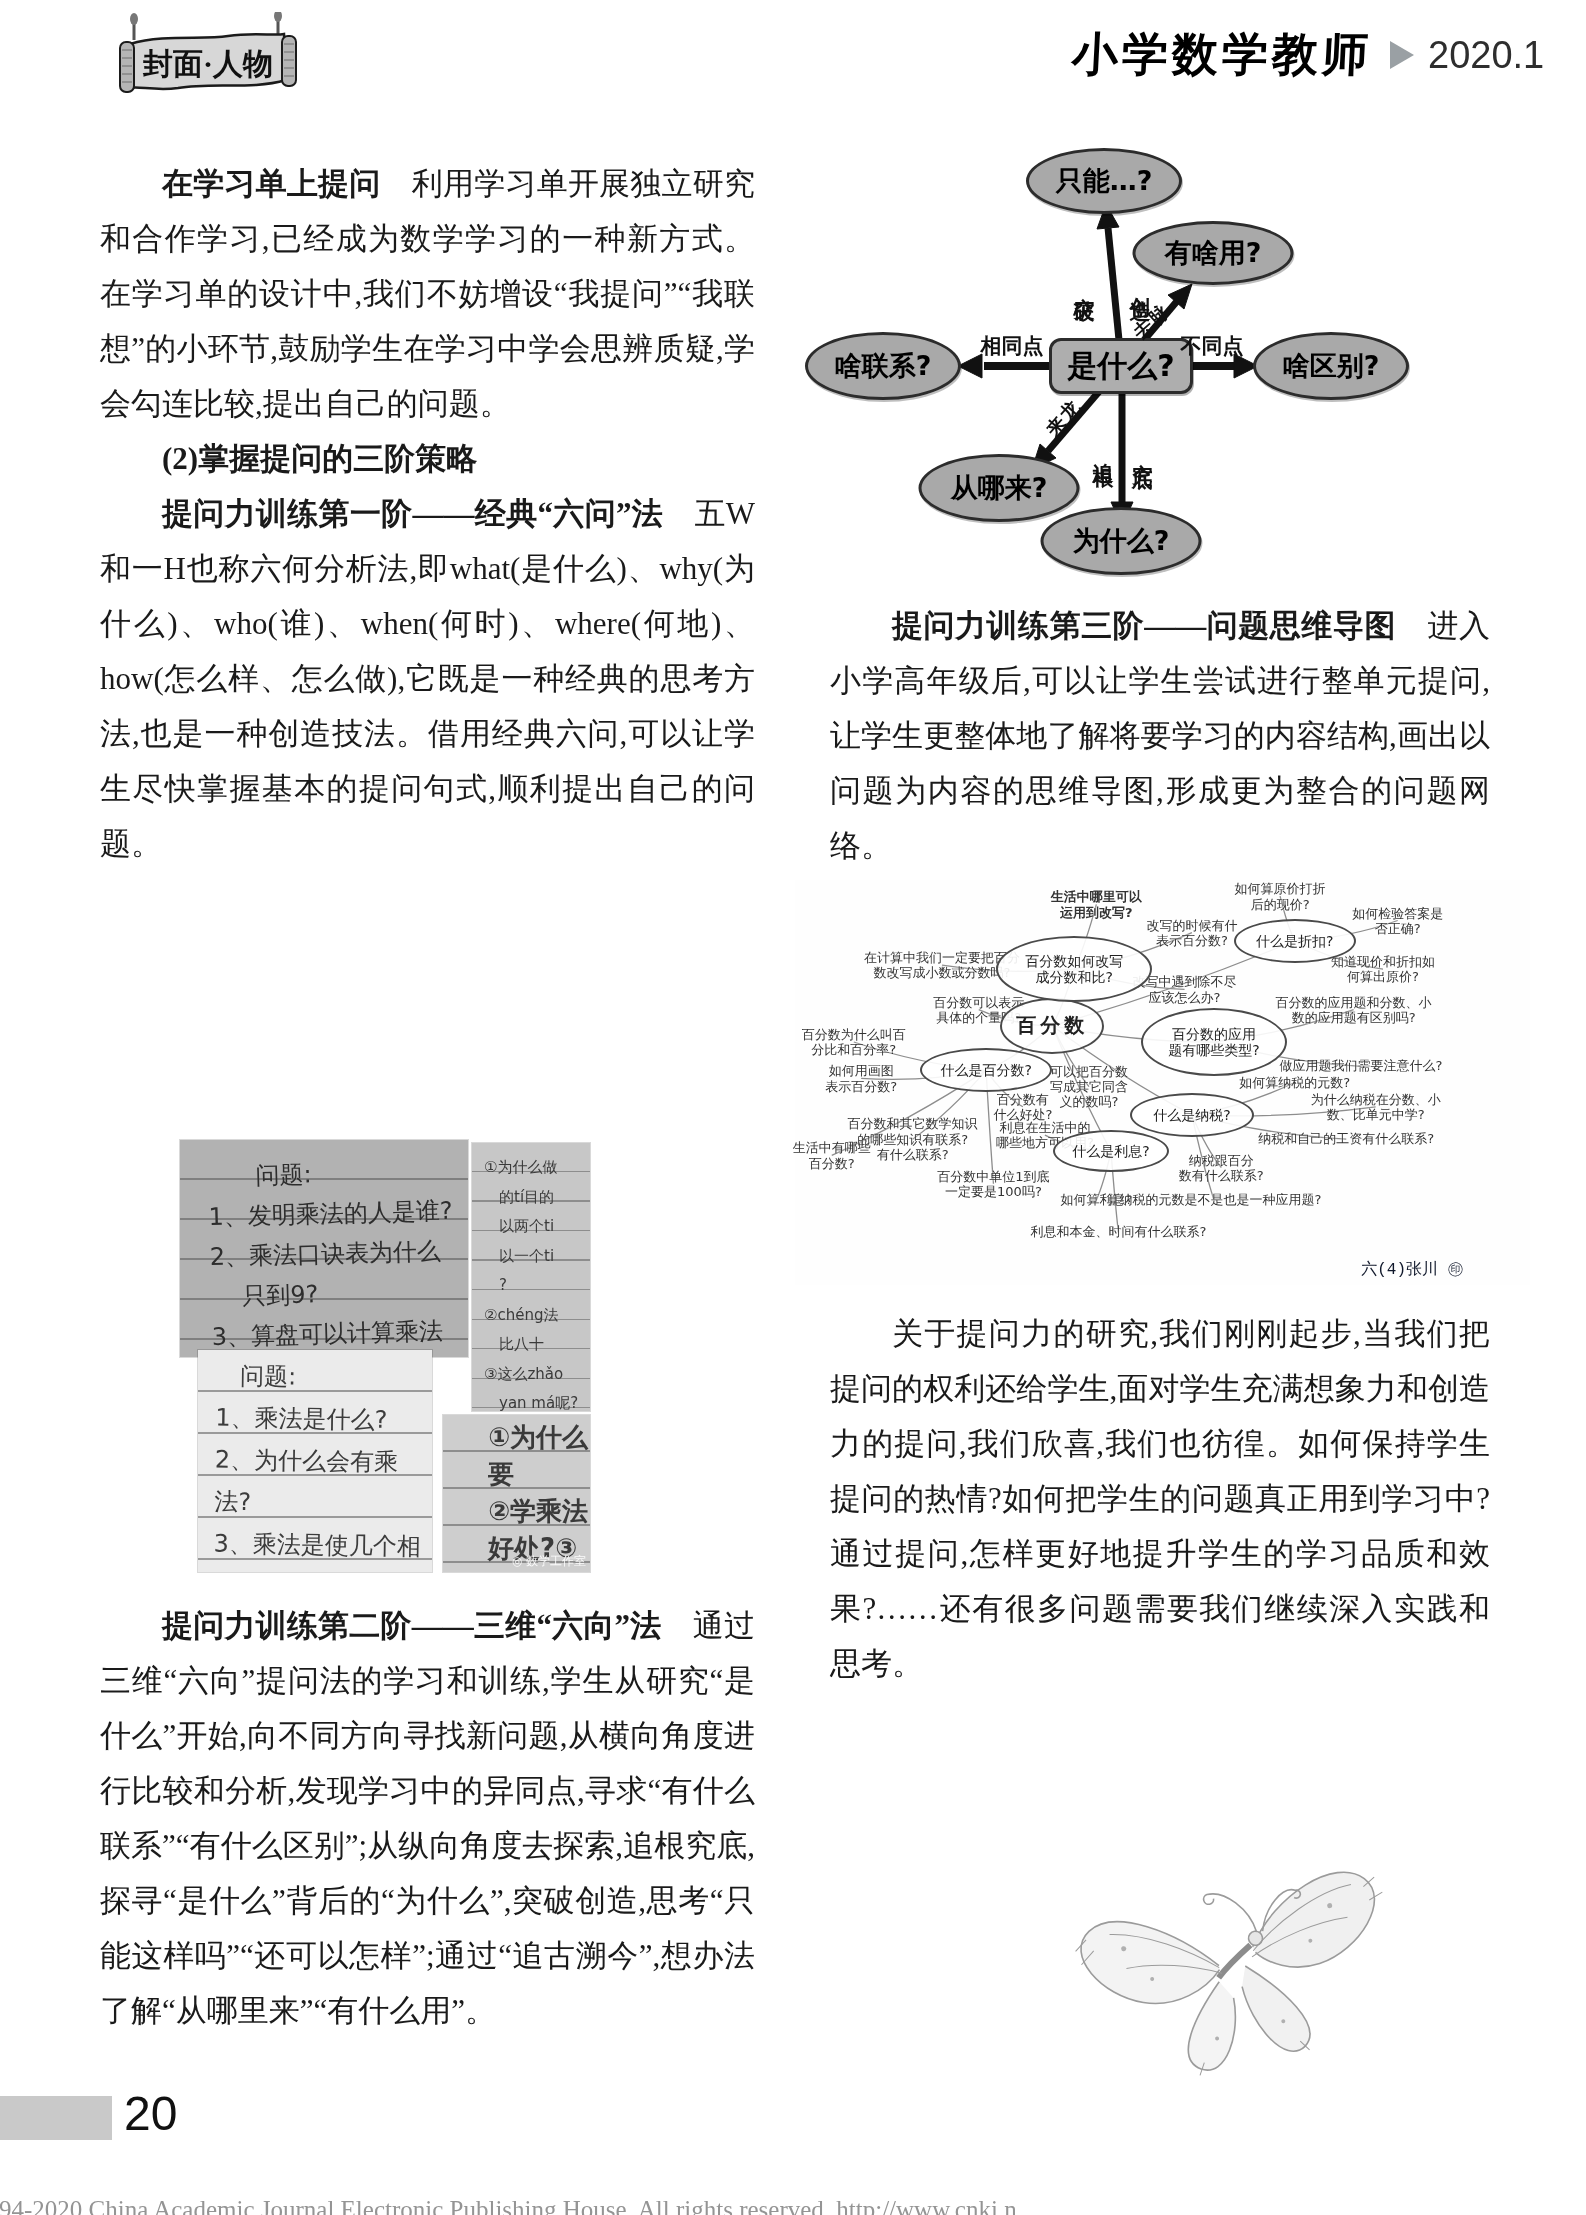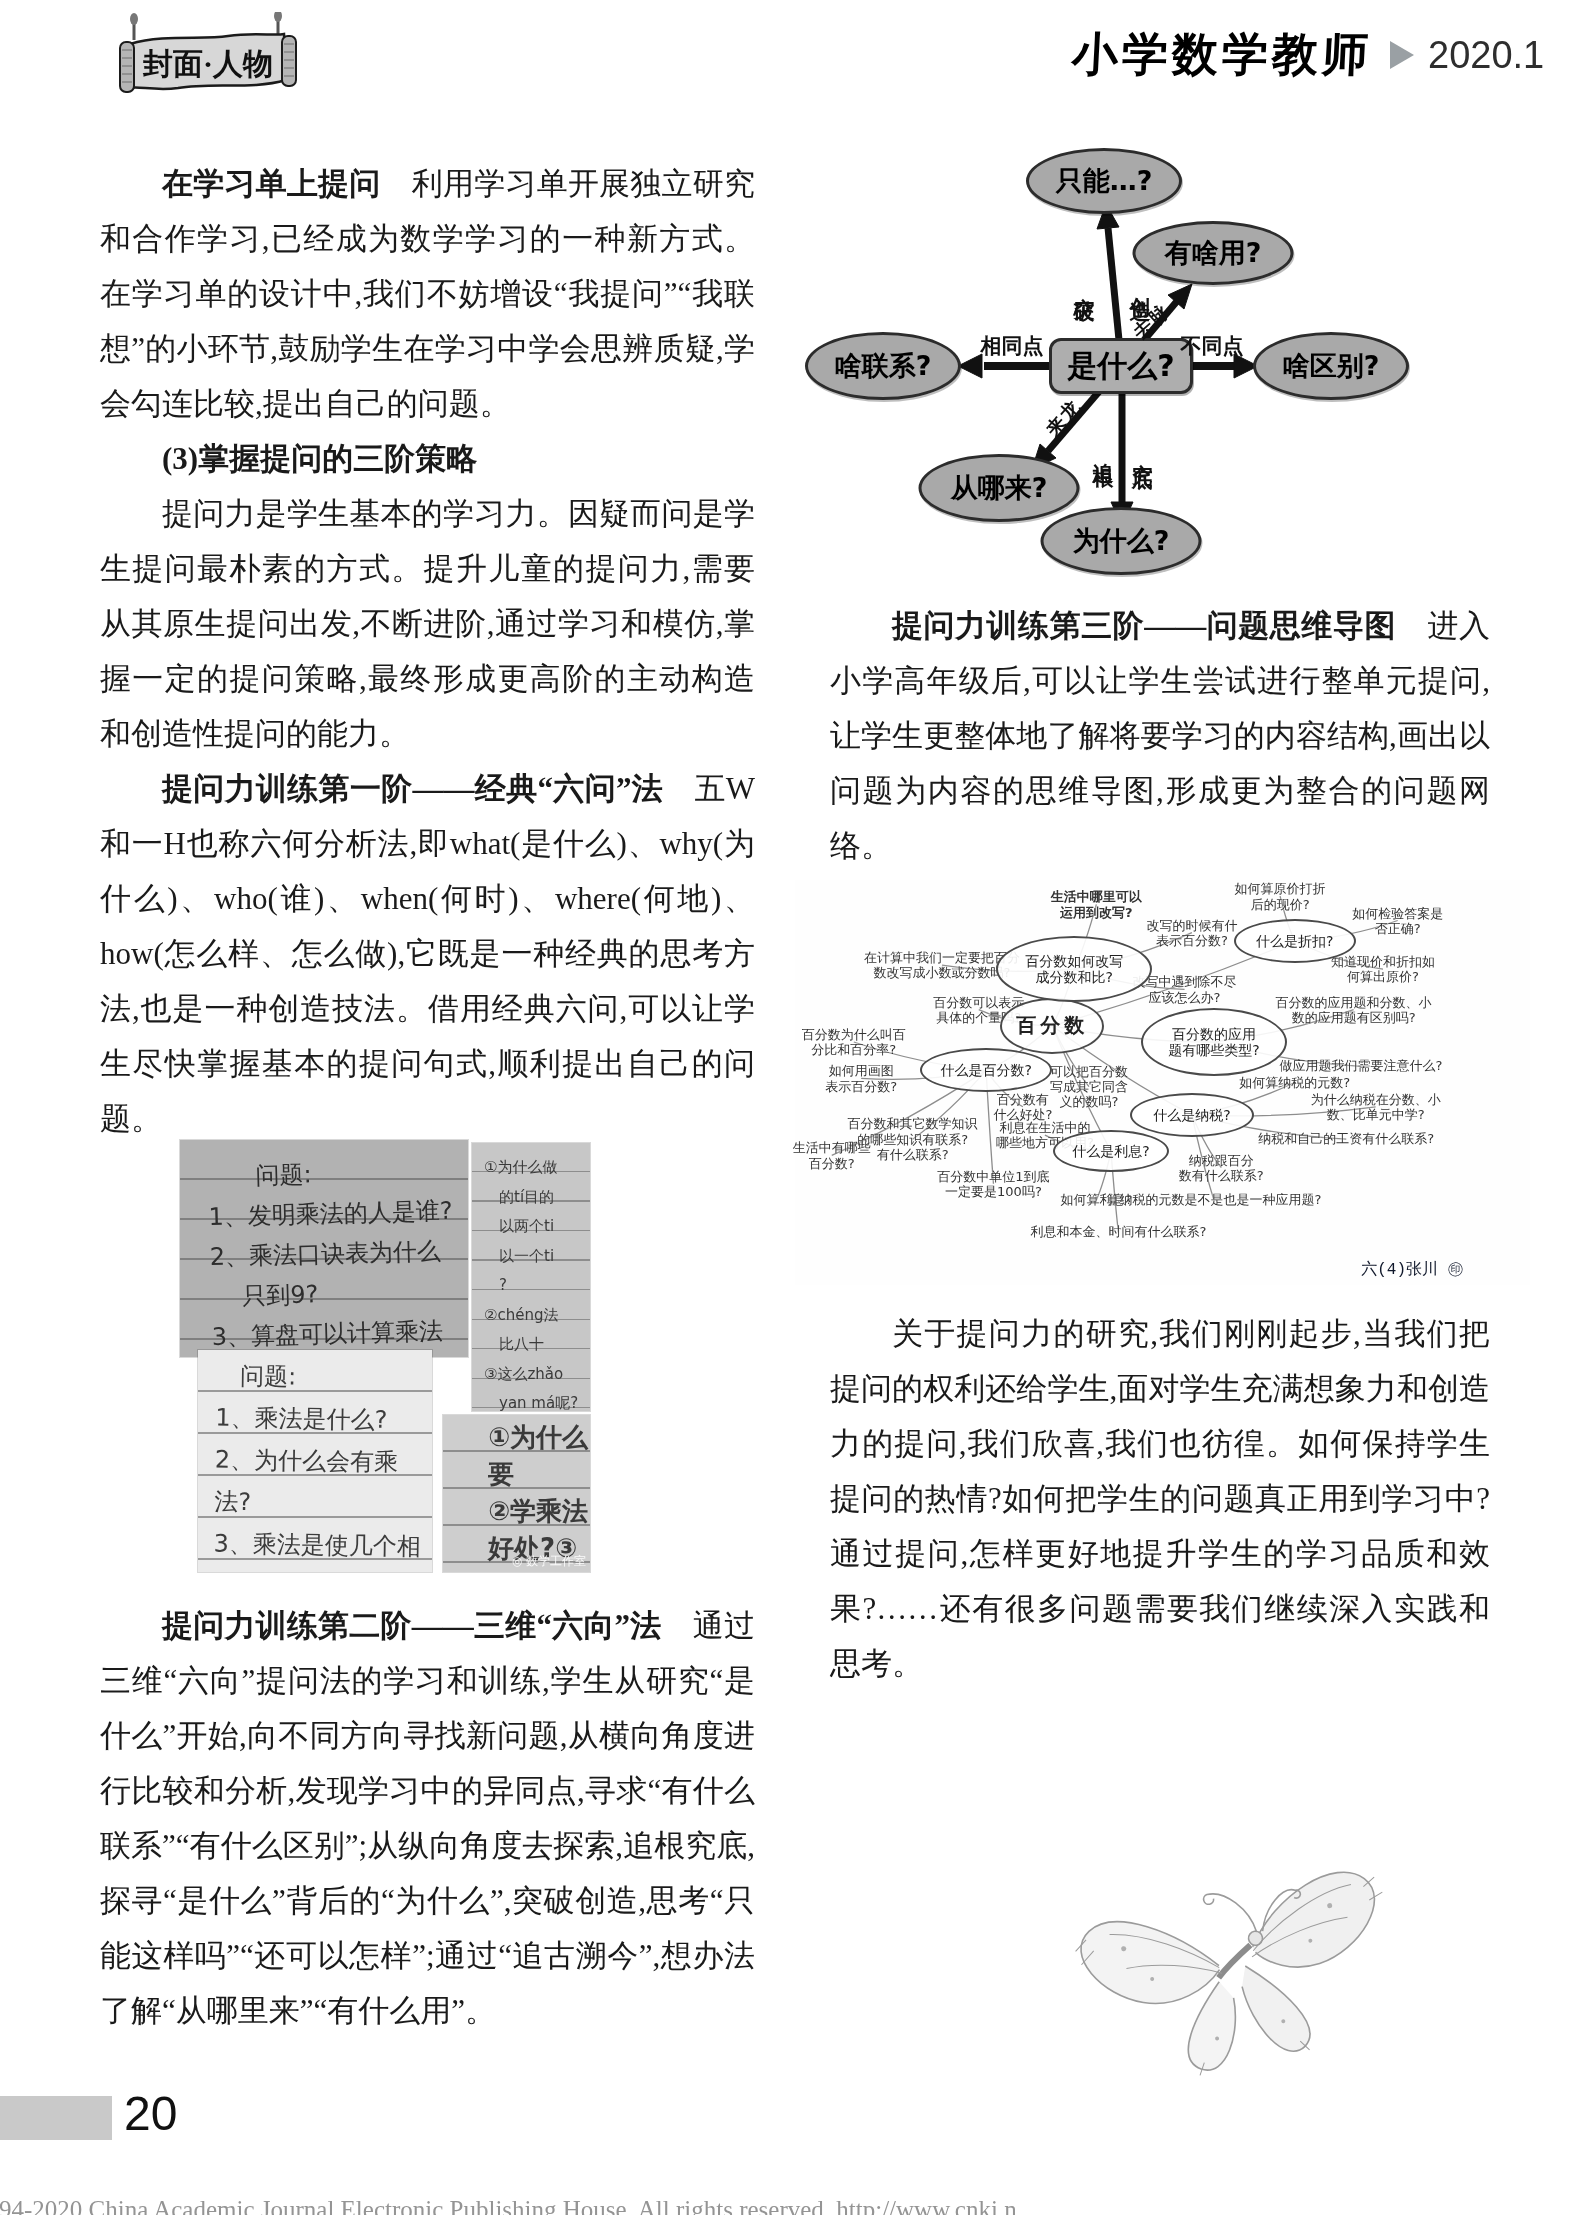--- a/index.html
+++ b/index.html
@@ -109,22 +109,21 @@
   <div id="journal-row">
     <span id="journal-title">小学数学教师</span>
     <span id="issue-triangle"></span>
     <span id="issue-text">2020.1</span>
   </div>
 
   <div id="left-text-1" class="coltext">
     <p class="para">
       <span class="lead">在学习单上提问</span><span class="gap"></span><span>利用学习单开展独立研究和合作学习,已经成为数学学习的一种新方式。在学习单的设计中,我们不妨增设“我提问”“我联想”的小环节,鼓励学生在学习中学会思辨质疑,学会勾连比较,提出自己的问题。</span>
     </p>
-    <p class="heading">(3)掌握提问的三阶策略</p>
-    <p class="para">提问力是学生基本的学习力。因疑而问是学生提问最朴素的方式。提升儿童的提问力,需要从其原生提问出发,不断进阶,通过学习和模仿,掌握一定的提问策略,最终形成更高阶的主动构造和创造性提问的能力。</p>
+    <p class="heading">(2)掌握提问的三阶策略</p>
     <p class="para">
       <span class="lead">提问力训练第一阶——经典“六问”法</span><span class="gap"></span><span>五W和一H也称六何分析法,即what(是什么)、why(为什么)、who(谁)、when(何时)、where(何地)、how(怎么样、怎么做),它既是一种经典的思考方法,也是一种创造技法。借用经典六问,可以让学生尽快掌握基本的提问句式,顺利提出自己的问题。</span>
     </p>
   </div>
 
   <div id="collage">
     <div id="photo-a" class="photo">
       <div class="hand">　　问题:
 1、发明乘法的人是谁?
 2、乘法口诀表为什么

